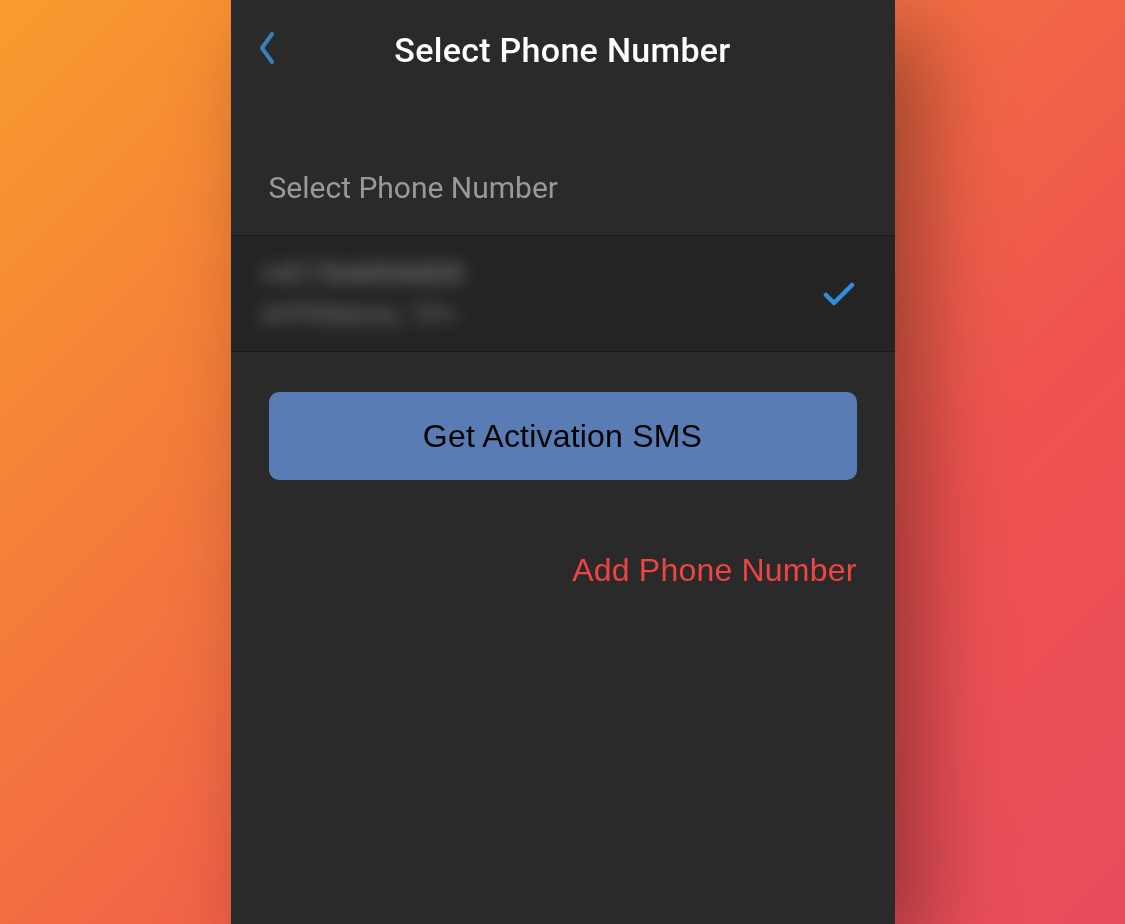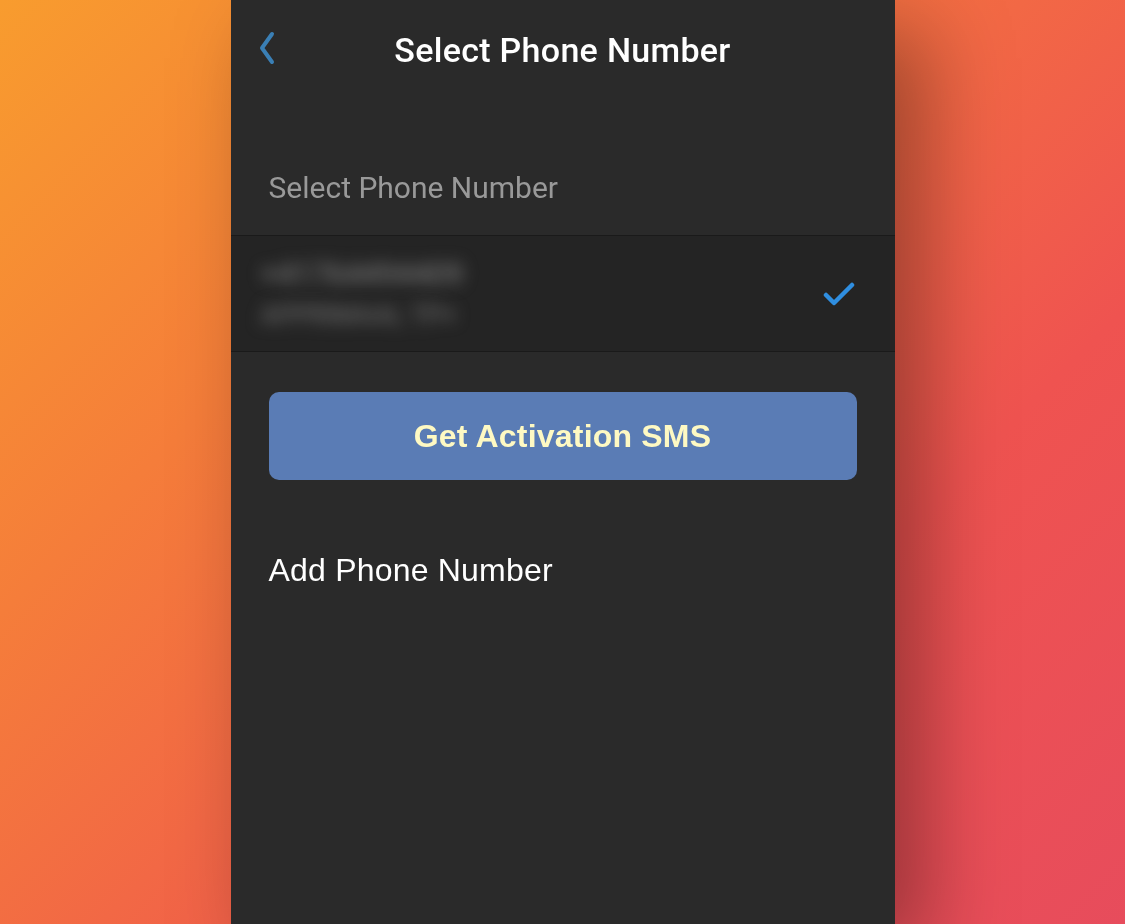--- a/index.html
+++ b/index.html
@@ -115,33 +115,33 @@
     }
     
     .action-area {
       padding: 40px 38px 0 38px;
     }
     
     .primary-button {
       width: 100%;
       height: 88px;
       background: #5a7cb5;
-      color: #fef9c3;
+      color: #000000;
       font-size: 32px;
-      font-weight: 700;
+      font-weight: 400;
       border: none;
       border-radius: 10px;
       cursor: pointer;
       letter-spacing: 0.2px;
     }
     
     .link-button {
       width: 100%;
-      text-align: left;
-      color: #ffffff;
+      text-align: right;
+      color: #ef4444;
       font-size: 32px;
       font-weight: 400;
       background: none;
       border: none;
       cursor: pointer;
       margin-top: 60px;
       padding: 12px 0;
       letter-spacing: 0.2px;
     }
   </style>

